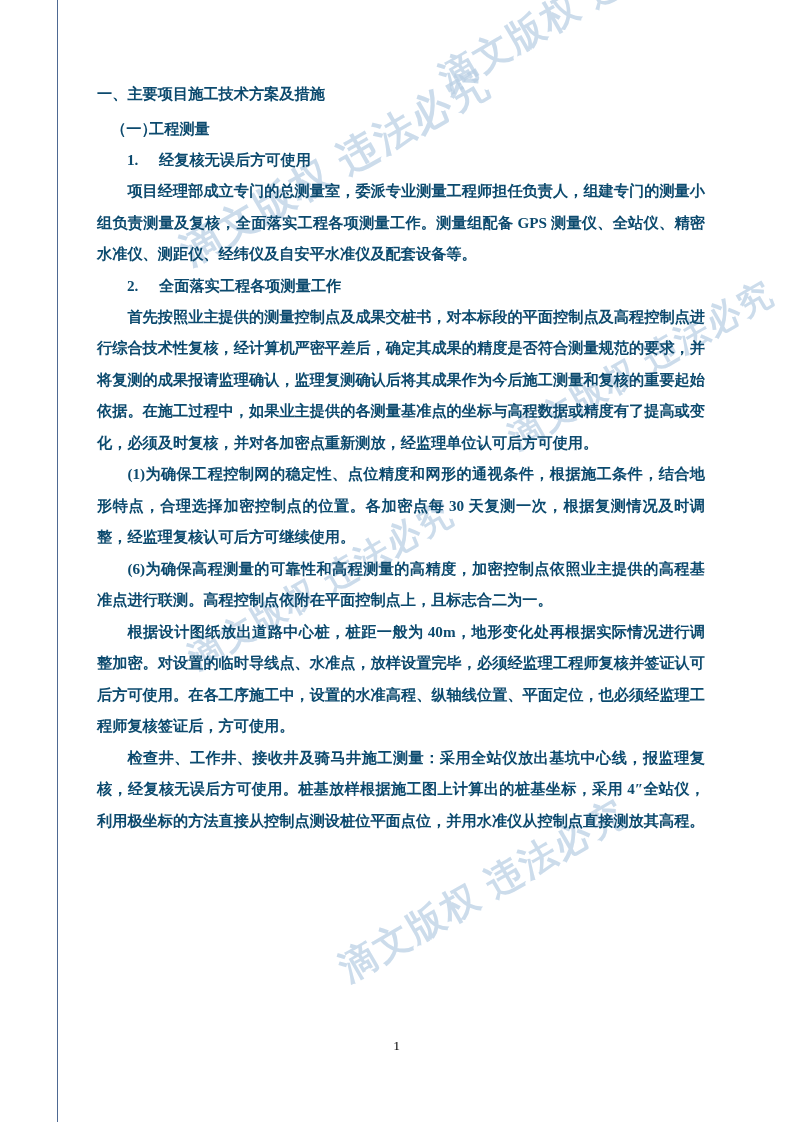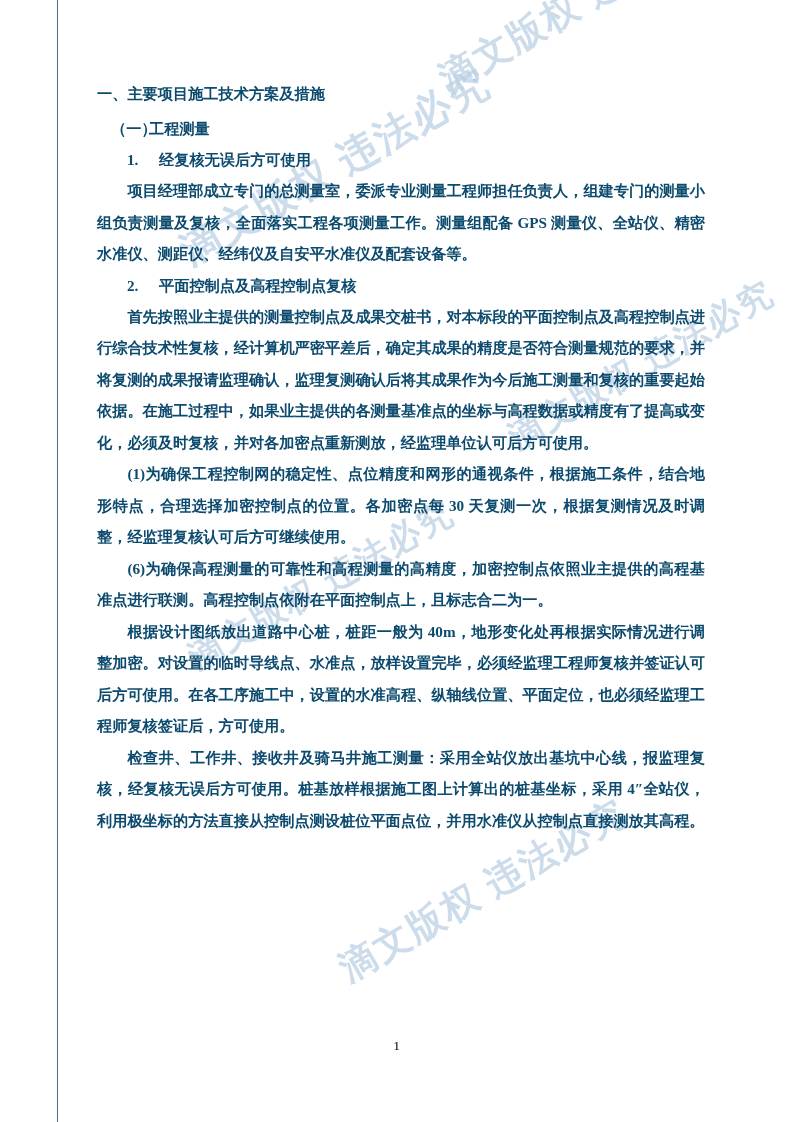--- a/index.html
+++ b/index.html
@@ -112,21 +112,21 @@
     <div class="h2">
       <span class="h2-num">（一）</span><span>工程测量</span>
     </div>
 
     <div class="h3">
       <span class="h3-num">1.</span><span>经复核无误后方可使用</span>
     </div>
     <p class="para">项目经理部成立专门的总测量室，委派专业测量工程师担任负责人，组建专门的测量小组负责测量及复核，全面落实工程各项测量工作。测量组配备 GPS 测量仪、全站仪、精密水准仪、测距仪、经纬仪及自安平水准仪及配套设备等。</p>
 
     <div class="h3">
-      <span class="h3-num">2.</span><span>平面控制点及高程控制点复核</span>
+      <span class="h3-num">2.</span><span>全面落实工程各项测量工作</span>
     </div>
     <p class="para">首先按照业主提供的测量控制点及成果交桩书，对本标段的平面控制点及高程控制点进行综合技术性复核，经计算机严密平差后，确定其成果的精度是否符合测量规范的要求，并将复测的成果报请监理确认，监理复测确认后将其成果作为今后施工测量和复核的重要起始依据。在施工过程中，如果业主提供的各测量基准点的坐标与高程数据或精度有了提高或变化，必须及时复核，并对各加密点重新测放，经监理单位认可后方可使用。</p>
 
     <p class="para">(1)为确保工程控制网的稳定性、点位精度和网形的通视条件，根据施工条件，结合地形特点，合理选择加密控制点的位置。各加密点每 30 天复测一次，根据复测情况及时调整，经监理复核认可后方可继续使用。</p>
     <p class="para">(6)为确保高程测量的可靠性和高程测量的高精度，加密控制点依照业主提供的高程基准点进行联测。高程控制点依附在平面控制点上，且标志合二为一。</p>
 
     <p class="para">根据设计图纸放出道路中心桩，桩距一般为 40m，地形变化处再根据实际情况进行调整加密。对设置的临时导线点、水准点，放样设置完毕，必须经监理工程师复核并签证认可后方可使用。在各工序施工中，设置的水准高程、纵轴线位置、平面定位，也必须经监理工程师复核签证后，方可使用。</p>
     <p class="para">检查井、工作井、接收井及骑马井施工测量：采用全站仪放出基坑中心线，报监理复核，经复核无误后方可使用。桩基放样根据施工图上计算出的桩基坐标，采用 4″全站仪，利用极坐标的方法直接从控制点测设桩位平面点位，并用水准仪从控制点直接测放其高程。</p>
 
   </div>

